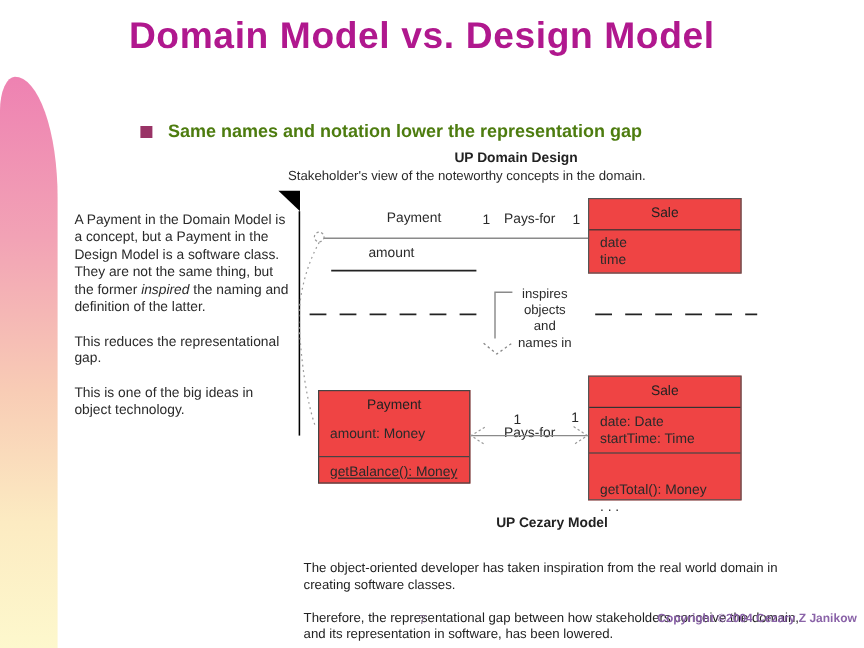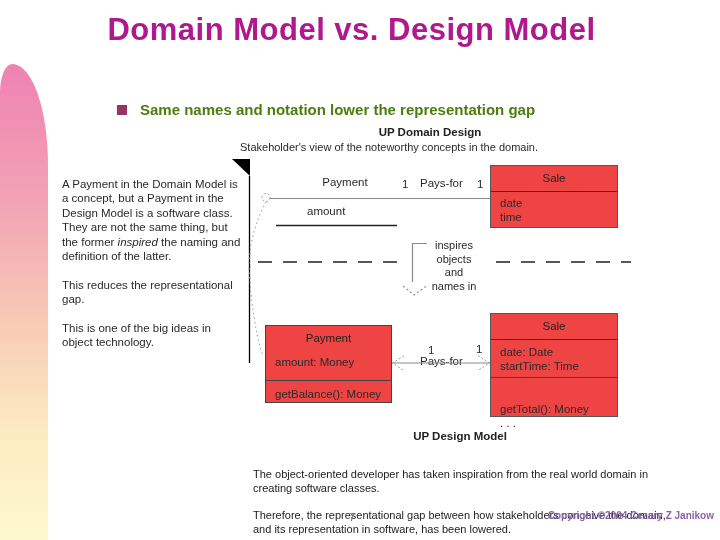--- a/index.html
+++ b/index.html
@@ -104,40 +104,40 @@
   <div class="inspires-note">
     <div>inspires</div>
     <div>objects</div>
     <div>and</div>
     <div>names in</div>
   </div>
 
   <div class="uml-box" style="left:265px;top:325px;width:127px;height:78px;border-color:#444;">
     <div class="center" style="font-size:11.5px;color:#222;padding-top:6px;height:21px;">Payment</div>
     <div class="uml-section" style="height:25px;padding-top:2px;">amount: Money</div>
-    <div class="uml-section uml-divider" style="padding-top:6px;">getBalance(): Money</div>
+    <div class="uml-section uml-divider" style="padding-top:6px;text-decoration:underline;">getBalance(): Money</div>
   </div>
 
   <div class="dtext" style="left:428px;top:344px;">1</div>
   <div class="dtext paysfor-label" style="left:418px;top:355px;">Pays-for</div>
   <div class="dtext" style="left:476px;top:343px;">1</div>
 
   <div class="uml-box" style="left:490px;top:313px;width:128px;height:104px;">
     <div class="uml-title" style="height:25px;line-height:25px;">Sale</div>
     <div class="uml-section" style="height:32px;padding-top:5px;">
       <div>date: Date</div>
       <div>startTime: Time</div>
     </div>
     <div class="uml-section uml-divider" style="padding-top:24px;">
       <div>getTotal(): Money</div>
       <div>. . .</div>
     </div>
   </div>
 
-  <div class="uds-heading">UP Design Model</div>
+  <div class="uds-heading">UP Cezary Model</div>
   <div class="design-desc" style="top:446px;">The object-oriented developer has taken inspiration from the real world domain in creating software classes.</div>
   <div class="design-desc" style="top:487px;">Therefore, the representational gap between how stakeholders conceive the domain, and its representation in software, has been lowered.</div>
 
   <div class="page-number">7</div>
   <div class="copyright">Copyright ©2004 Cezary Z Janikow</div>
 
   <svg class="overlay" width="720" height="540" viewBox="0 0 720 540">
 
     <polygon points="232,159 250,159 250,176" fill="#000"></polygon>
     <line x1="249.5" y1="176" x2="249.5" y2="363" stroke="#000" stroke-width="1.3"></line>

